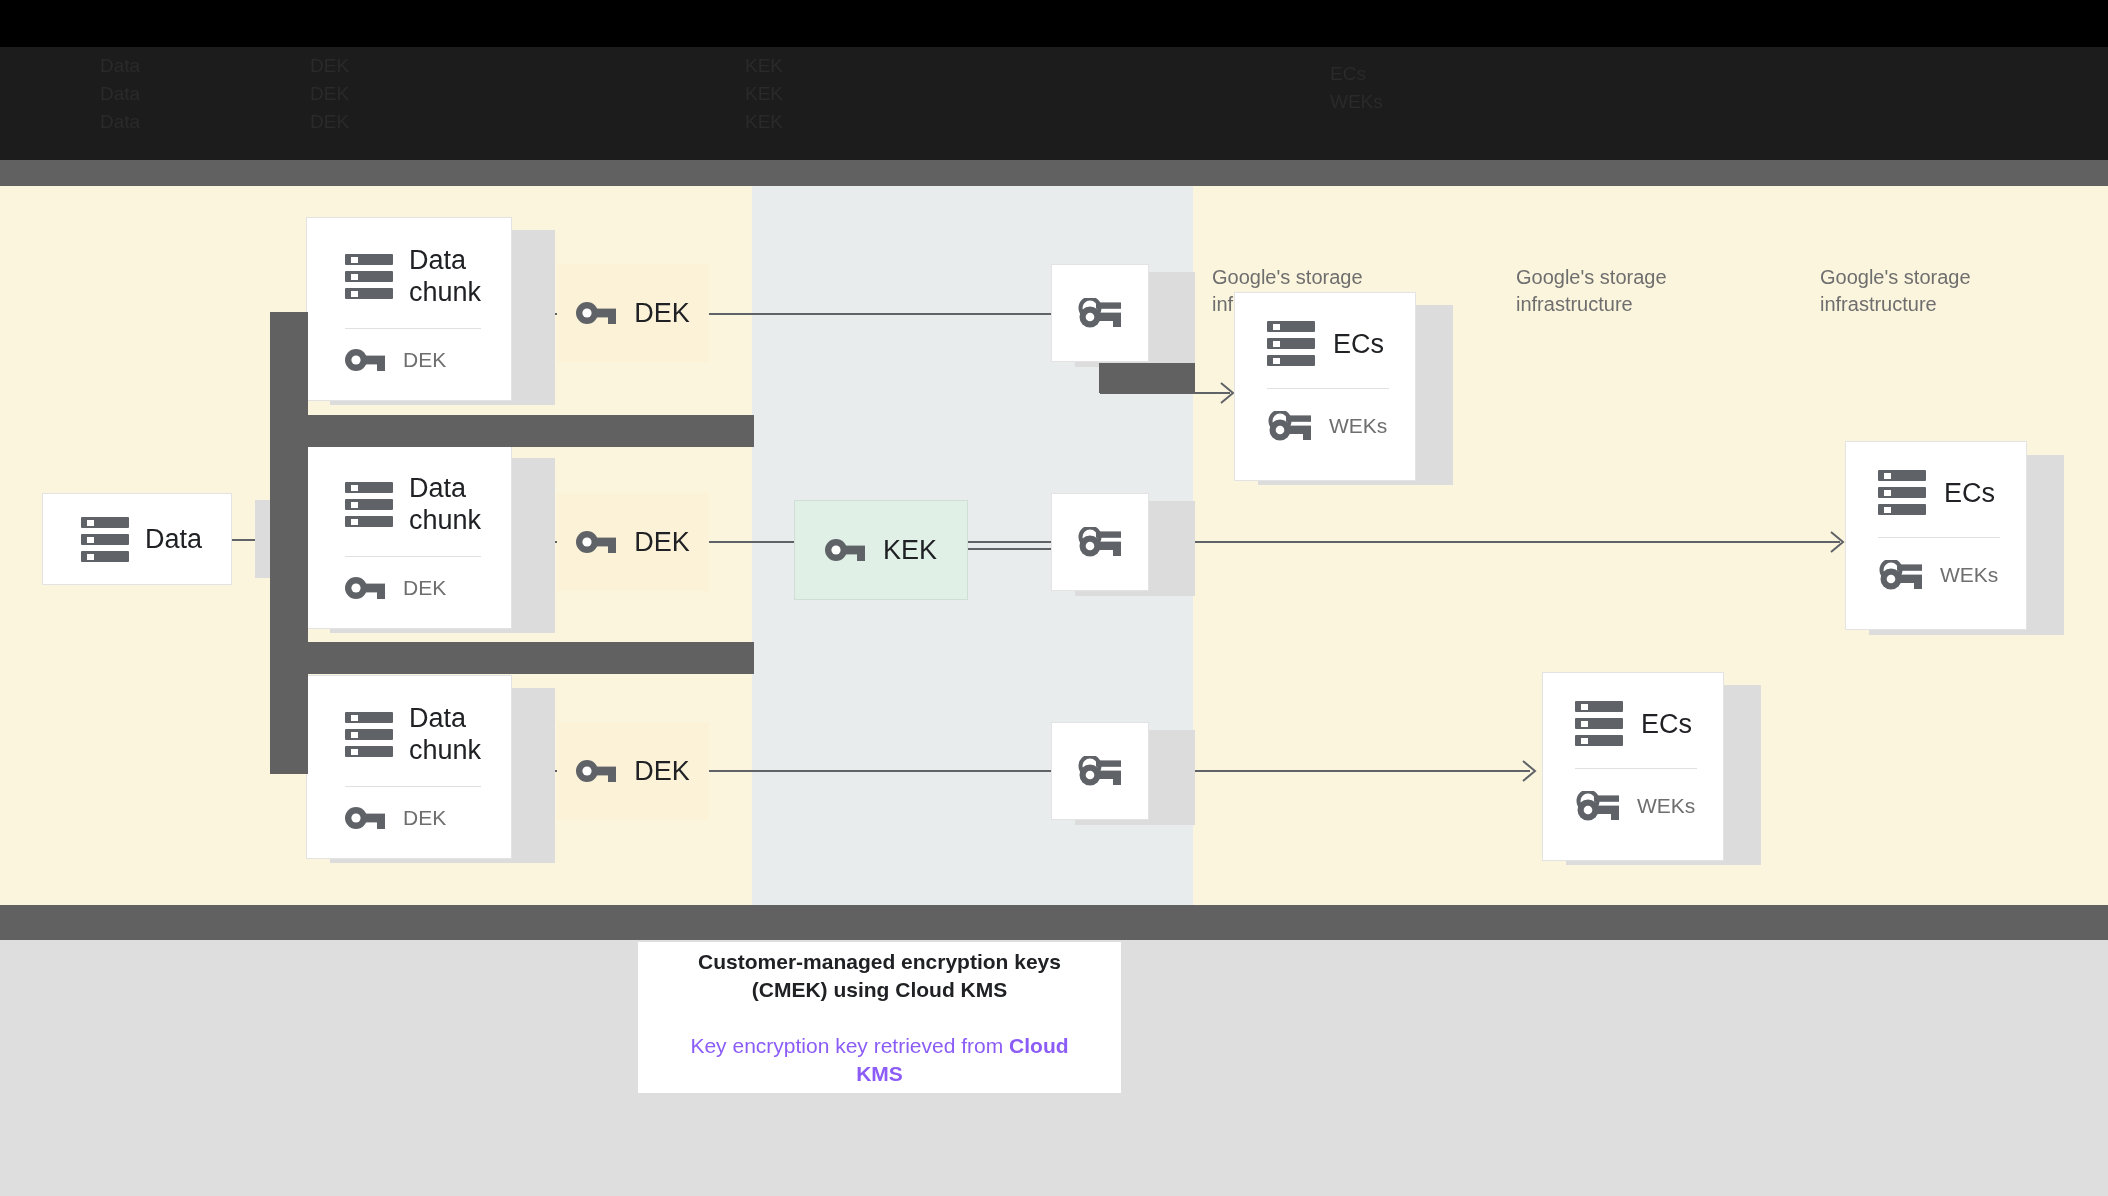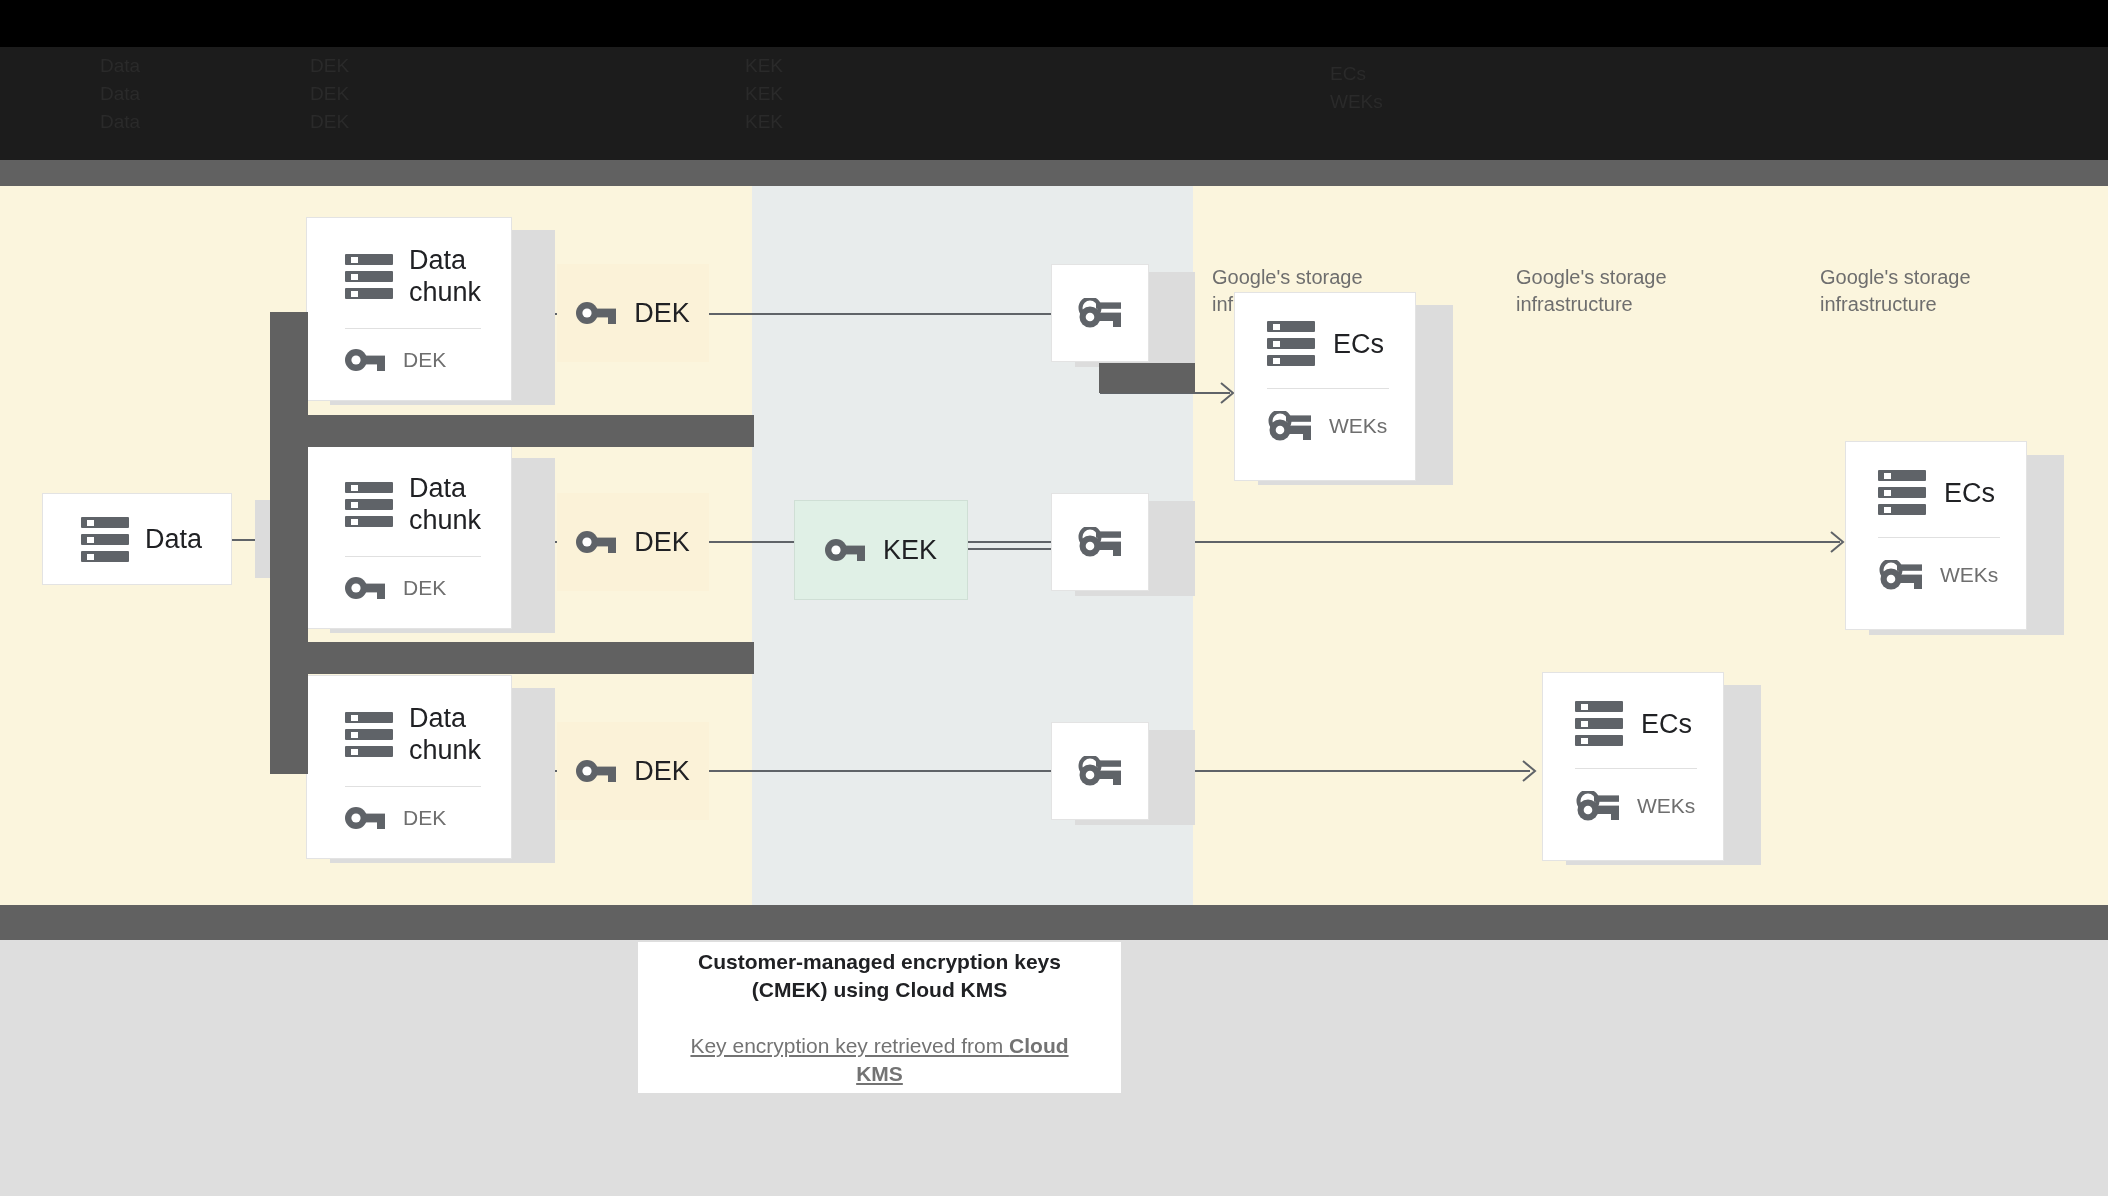--- a/index.html
+++ b/index.html
@@ -42,23 +42,22 @@
     position:absolute;left:638px;top:942px;width:483px;height:151px;
     background:#ffffff;
     display:flex;flex-direction:column;align-items:center;justify-content:center;
     text-align:center;
   }
   .caption .c-title{
     font-size:21px;font-weight:bold;color:#202124;line-height:28px;
     max-width:400px;
   }
   .caption .c-sub{
-    margin-top:28px;font-size:21px;font-weight:400;color:#737373;line-height:28px;
+    margin-top:28px;font-size:21px;font-weight:400;color:#8b5cf6;line-height:28px;
     max-width:400px;
-    text-decoration:underline;
   }
   .caption .c-sub b{font-weight:bold;}
 
   
   .card{position:absolute;background:#ffffff;border:1px solid #e3e3e3;box-sizing:border-box;}
   .card-shadow{position:absolute;background:#dcdcdc;}
 
   .card .row{display:flex;align-items:center;gap:16px;}
   .card .rule{height:1px;background:#e0e0e0;}
 

